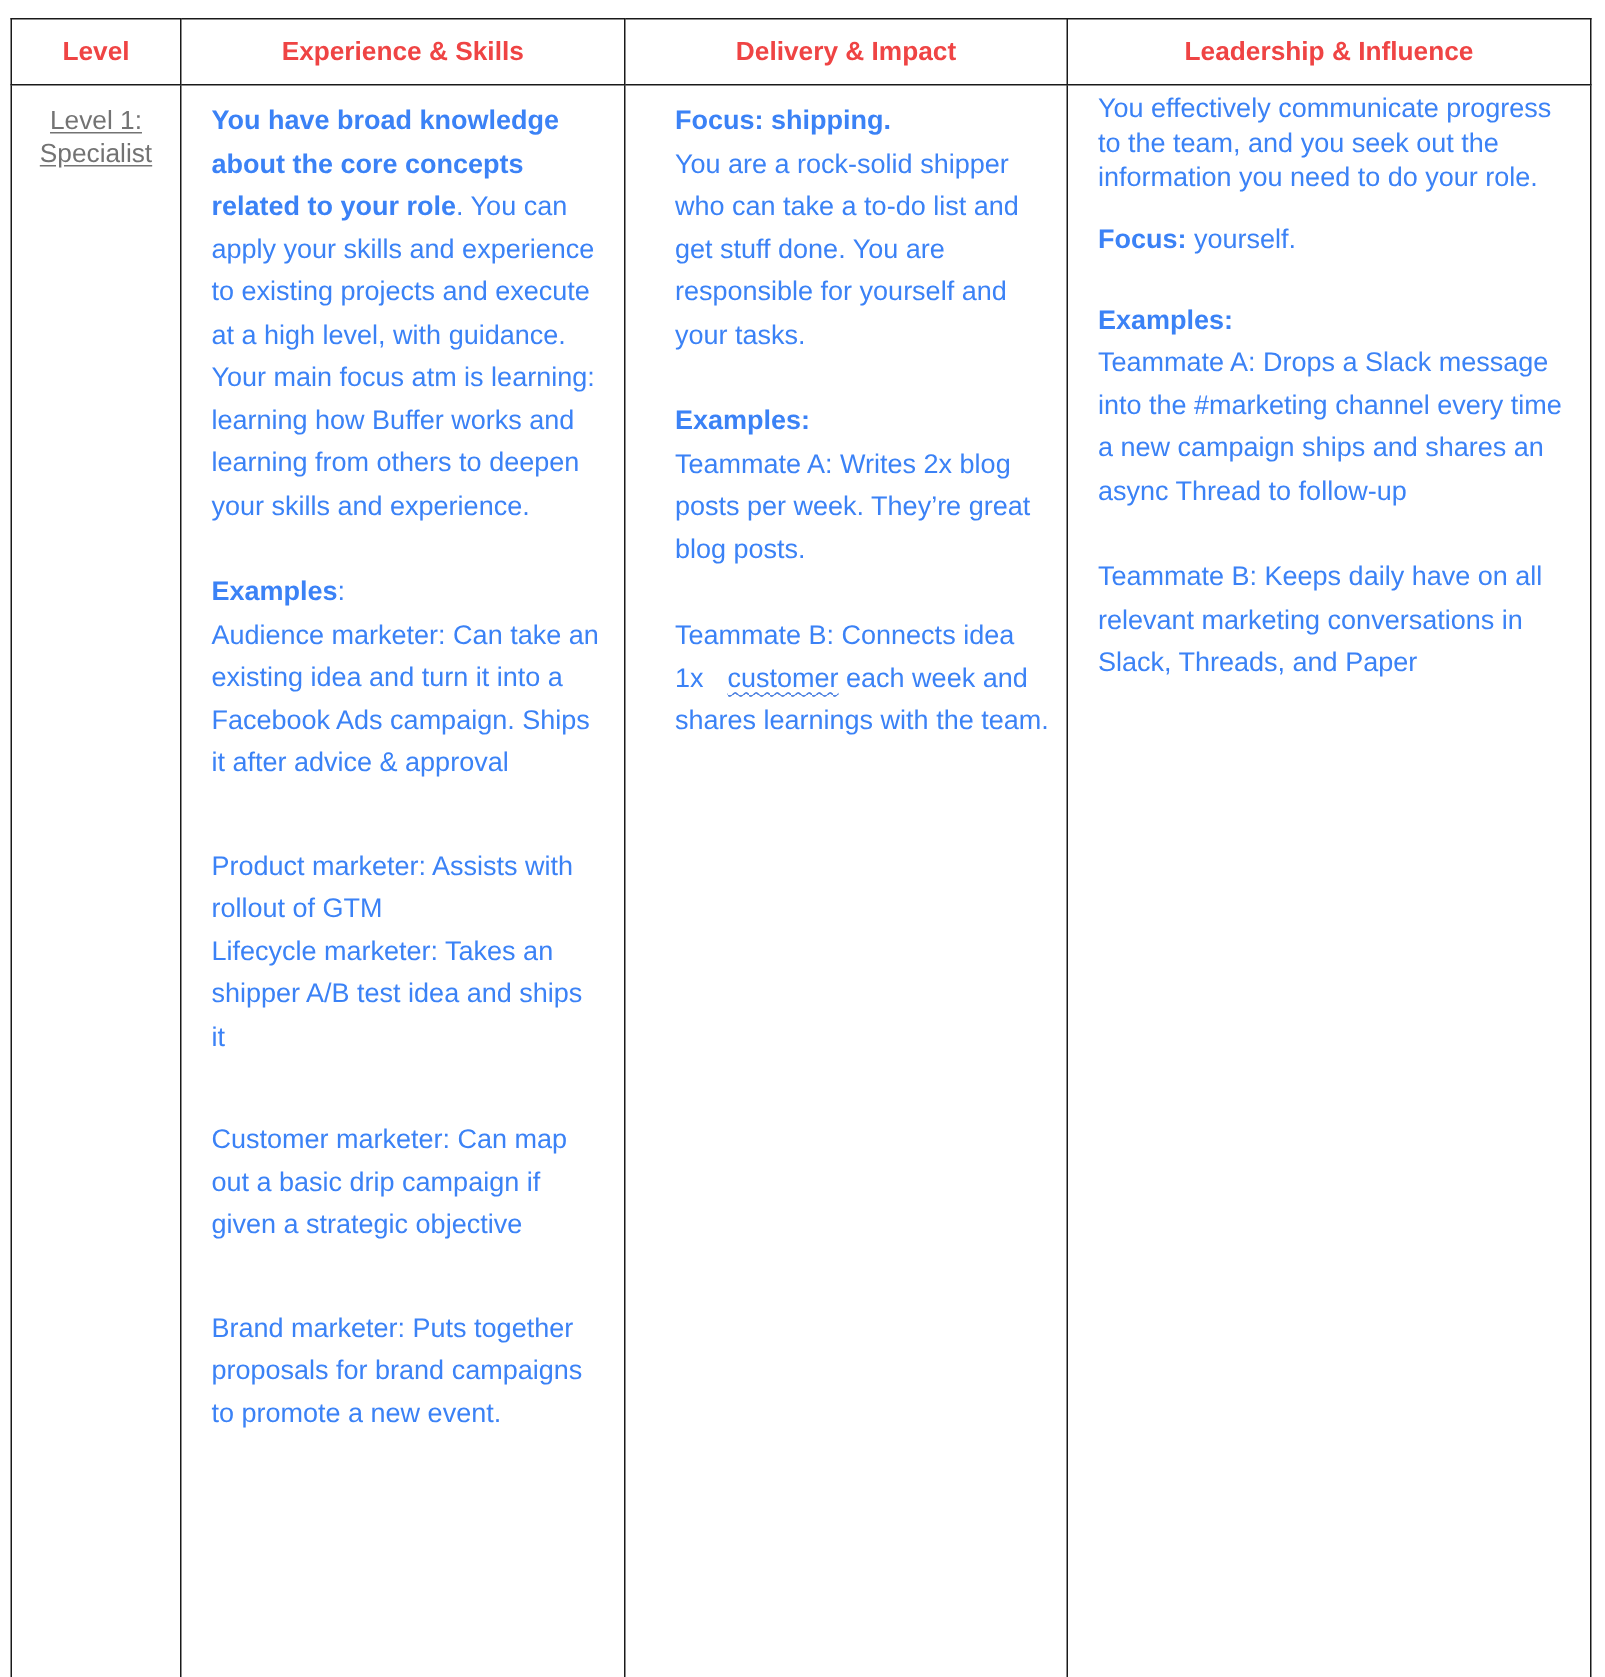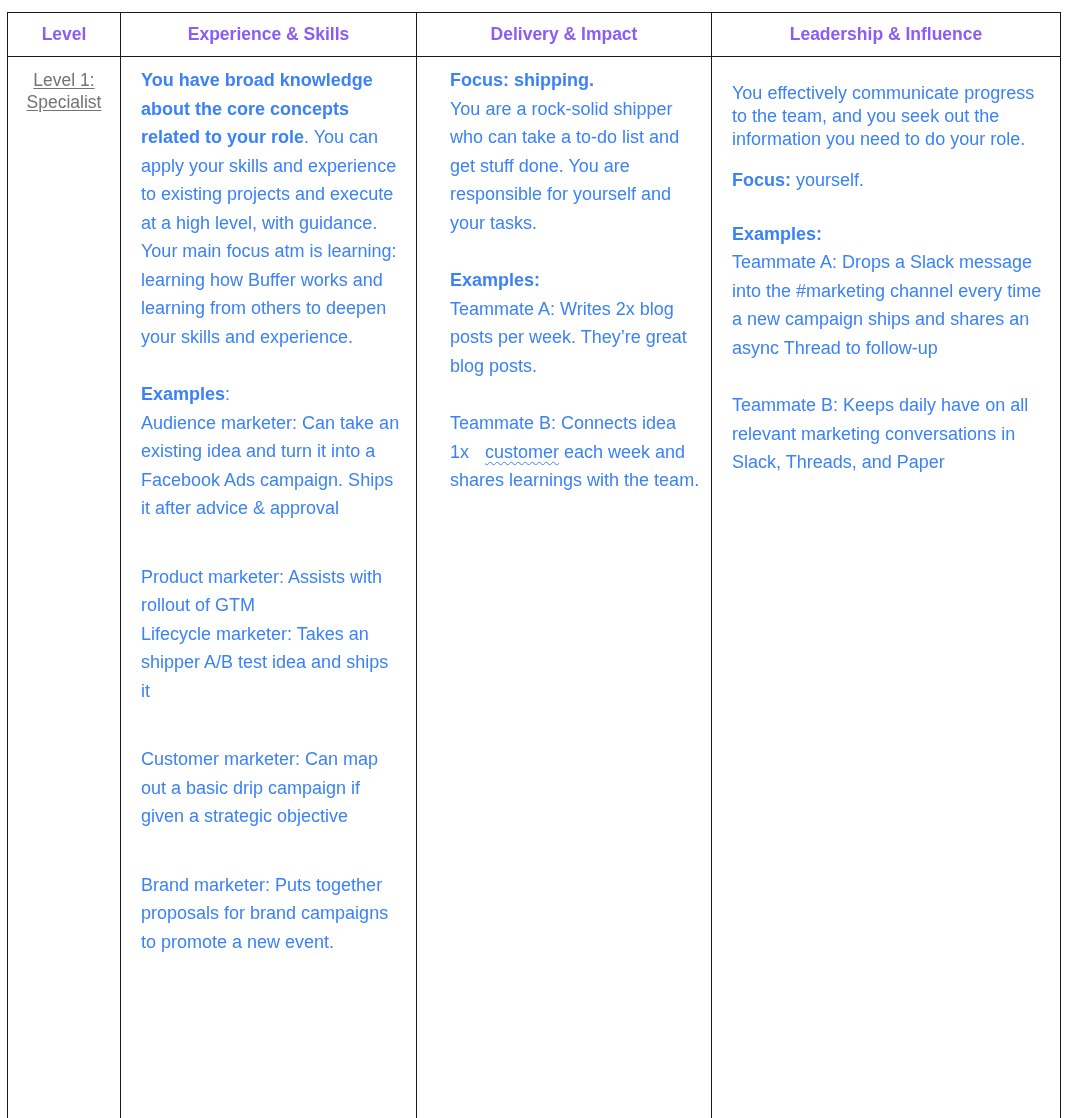--- a/index.html
+++ b/index.html
@@ -25,21 +25,21 @@
     }
     table.ladder th, table.ladder td {
       border: 1px solid #1a1a1a;
       vertical-align: top;
     }
     table.ladder th {
       height: 43px;
       padding: 0;
       font-size: 17.5px;
       font-weight: bold;
-      color: #8b5cf6;
+      color: #ef4444;
       text-align: center;
       vertical-align: middle;
     }
     table.ladder td {
       height: 1050px;
     }
     col.c-level { width: 113px; }
     col.c-exp { width: 296px; }
     col.c-del { width: 295px; }
     col.c-lead { width: 349px; }
@@ -56,21 +56,21 @@
       text-underline-offset: 2px;
     }
 
     .cell-body {
       font-size: 18px;
       line-height: 28.5px;
       color: #3b82f6;
     }
     .exp-cell .cell-body { padding: 8px 14px 0 19px; }
     .del-cell .cell-body { padding: 8px 10px 0 32px; }
-    .lead-cell .cell-body { padding: 24px 10px 0 19px; }
+    .lead-cell .cell-body { padding: 3px 10px 0 19px; }
 
     .cell-body p { margin: 0; }
     .gap { height: 29px; }
     .gap-lg { height: 40px; }
     .gap-sm { height: 15px; }
     .b { font-weight: bold; }
 
     .lead-intro {
       line-height: 23px;
       font-size: 18px;

